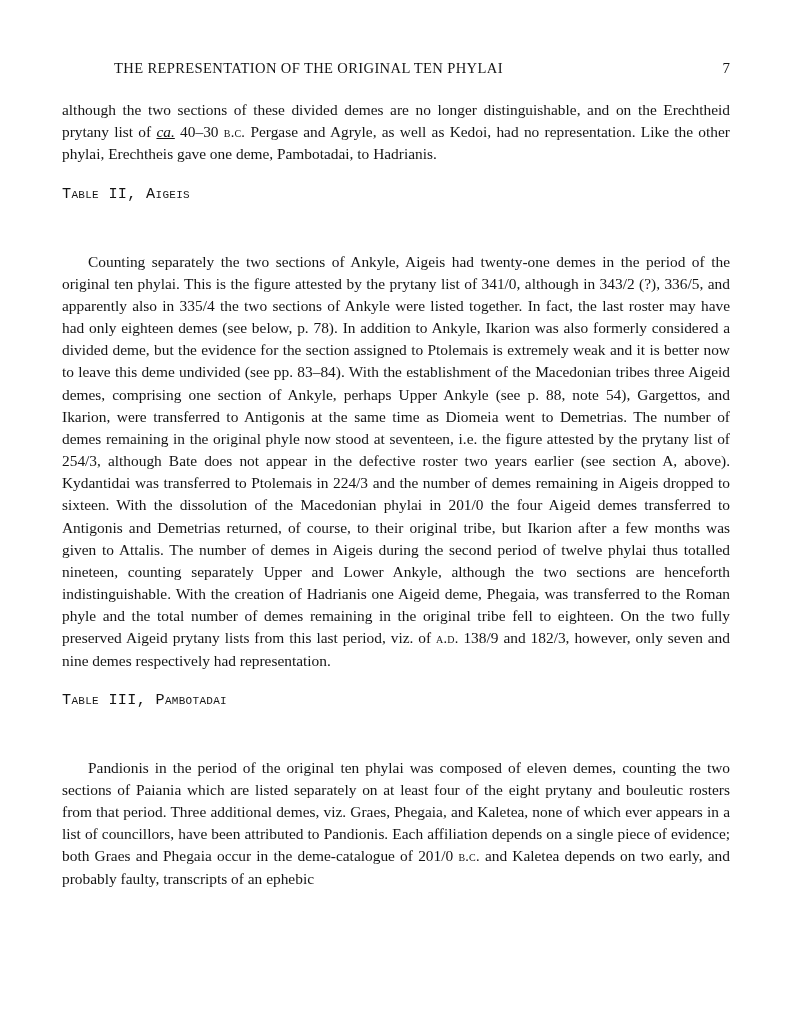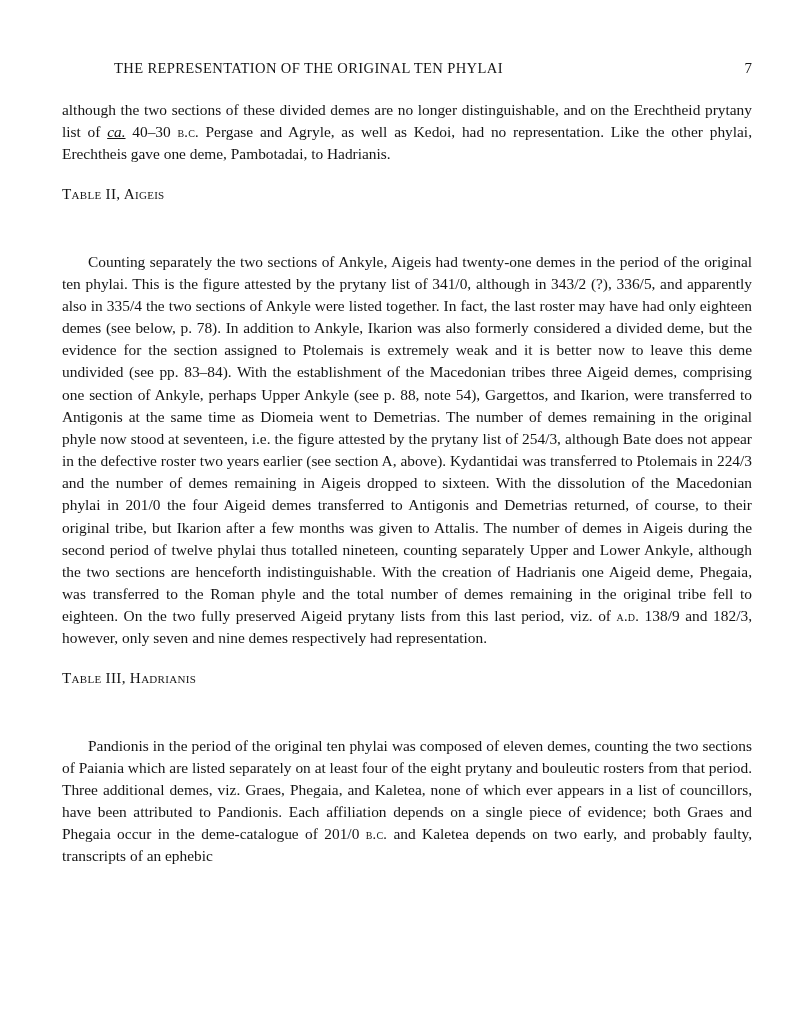--- a/index.html
+++ b/index.html
@@ -11,21 +11,21 @@
     width: 792px;
     height: 1024px;
     font-family: "Liberation Serif", serif;
     color: #141414;
     position: relative;
   }
   .page {
     width: 792px;
     height: 783px;
     box-sizing: border-box;
-    padding: 60px 40px 40px 62px;
+    padding: 60px 62px 40px 62px;
     position: relative;
   }
   .running-head {
     display: flex;
     align-items: baseline;
     justify-content: space-between;
     margin: 0 0 22px 0;
     padding: 0 0 0 52px;
   }
   .running-title {
@@ -47,20 +47,21 @@
   }
   p.body-indent {
     text-indent: 26px;
     margin-top: 48px;
   }
   .section-head {
     font-variant: small-caps;
     font-size: 15.2px;
     letter-spacing: 0.3px;
     margin: 20px 0 2px 0;
+    font-family: Liberation Mono, monospace;
   }
   .gap-para {
     margin-top: 19px;
   }
   .sc {
     font-variant: small-caps;
     font-size: 0.93em;
     letter-spacing: 0.2px;
   }
   i {
@@ -76,16 +77,16 @@
   <div class="running-head">
     <div class="running-title">THE REPRESENTATION OF THE ORIGINAL TEN PHYLAI</div>
     <div class="folio">7</div>
   </div>
 
   <p><span>although the two sections of these divided demes are no longer distinguishable, and on the Erechtheid prytany list of <i>ca.</i> 40–30 <span class="sc">b.c.</span> Pergase and Agryle, as well as Kedoi, had no representation. Like the other phylai, Erechtheis gave one deme, Pambotadai, to Hadrianis.</span></p>
 
   <div class="section-head gap-para">Table II, Aigeis</div>
   <p class="body-indent">Counting separately the two sections of Ankyle, Aigeis had twenty-one demes in the period of the original ten phylai. This is the figure attested by the prytany list of 341/0, although in 343/2 (?), 336/5, and apparently also in 335/4 the two sections of Ankyle were listed together. In fact, the last roster may have had only eighteen demes (see below, p. 78). In addition to Ankyle, Ikarion was also formerly considered a divided deme, but the evidence for the section assigned to Ptolemais is extremely weak and it is better now to leave this deme undivided (see pp. 83–84). With the establishment of the Macedonian tribes three Aigeid demes, comprising one section of Ankyle, perhaps Upper Ankyle (see p. 88, note 54), Gargettos, and Ikarion, were transferred to Antigonis at the same time as Diomeia went to Demetrias. The number of demes remaining in the original phyle now stood at seventeen, i.e. the figure attested by the prytany list of 254/3, although Bate does not appear in the defective roster two years earlier (see section A, above). Kydantidai was transferred to Ptolemais in 224/3 and the number of demes remaining in Aigeis dropped to sixteen. With the dissolution of the Macedonian phylai in 201/0 the four Aigeid demes transferred to Antigonis and Demetrias returned, of course, to their original tribe, but Ikarion after a few months was given to Attalis. The number of demes in Aigeis during the second period of twelve phylai thus totalled nineteen, counting separately Upper and Lower Ankyle, although the two sections are henceforth indistinguishable. With the creation of Hadrianis one Aigeid deme, Phegaia, was transferred to the Roman phyle and the total number of demes remaining in the original tribe fell to eighteen. On the two fully preserved Aigeid prytany lists from this last period, viz. of <span class="sc">a.d.</span> 138/9 and 182/3, however, only seven and nine demes respectively had representation.</p>
 
-  <div class="section-head gap-para">Table III, Hadrianis</div>
+  <div class="section-head gap-para">Table III, Pambotadai</div>
   <p class="body-indent">Pandionis in the period of the original ten phylai was composed of eleven demes, counting the two sections of Paiania which are listed separately on at least four of the eight prytany and bouleutic rosters from that period. Three additional demes, viz. Graes, Phegaia, and Kaletea, none of which ever appears in a list of councillors, have been attributed to Pandionis. Each affiliation depends on a single piece of evidence; both Graes and Phegaia occur in the deme-catalogue of 201/0 <span class="sc">b.c.</span> and Kaletea depends on two early, and probably faulty, transcripts of an ephebic</p>
 
 </div>
 
 </body></html>

